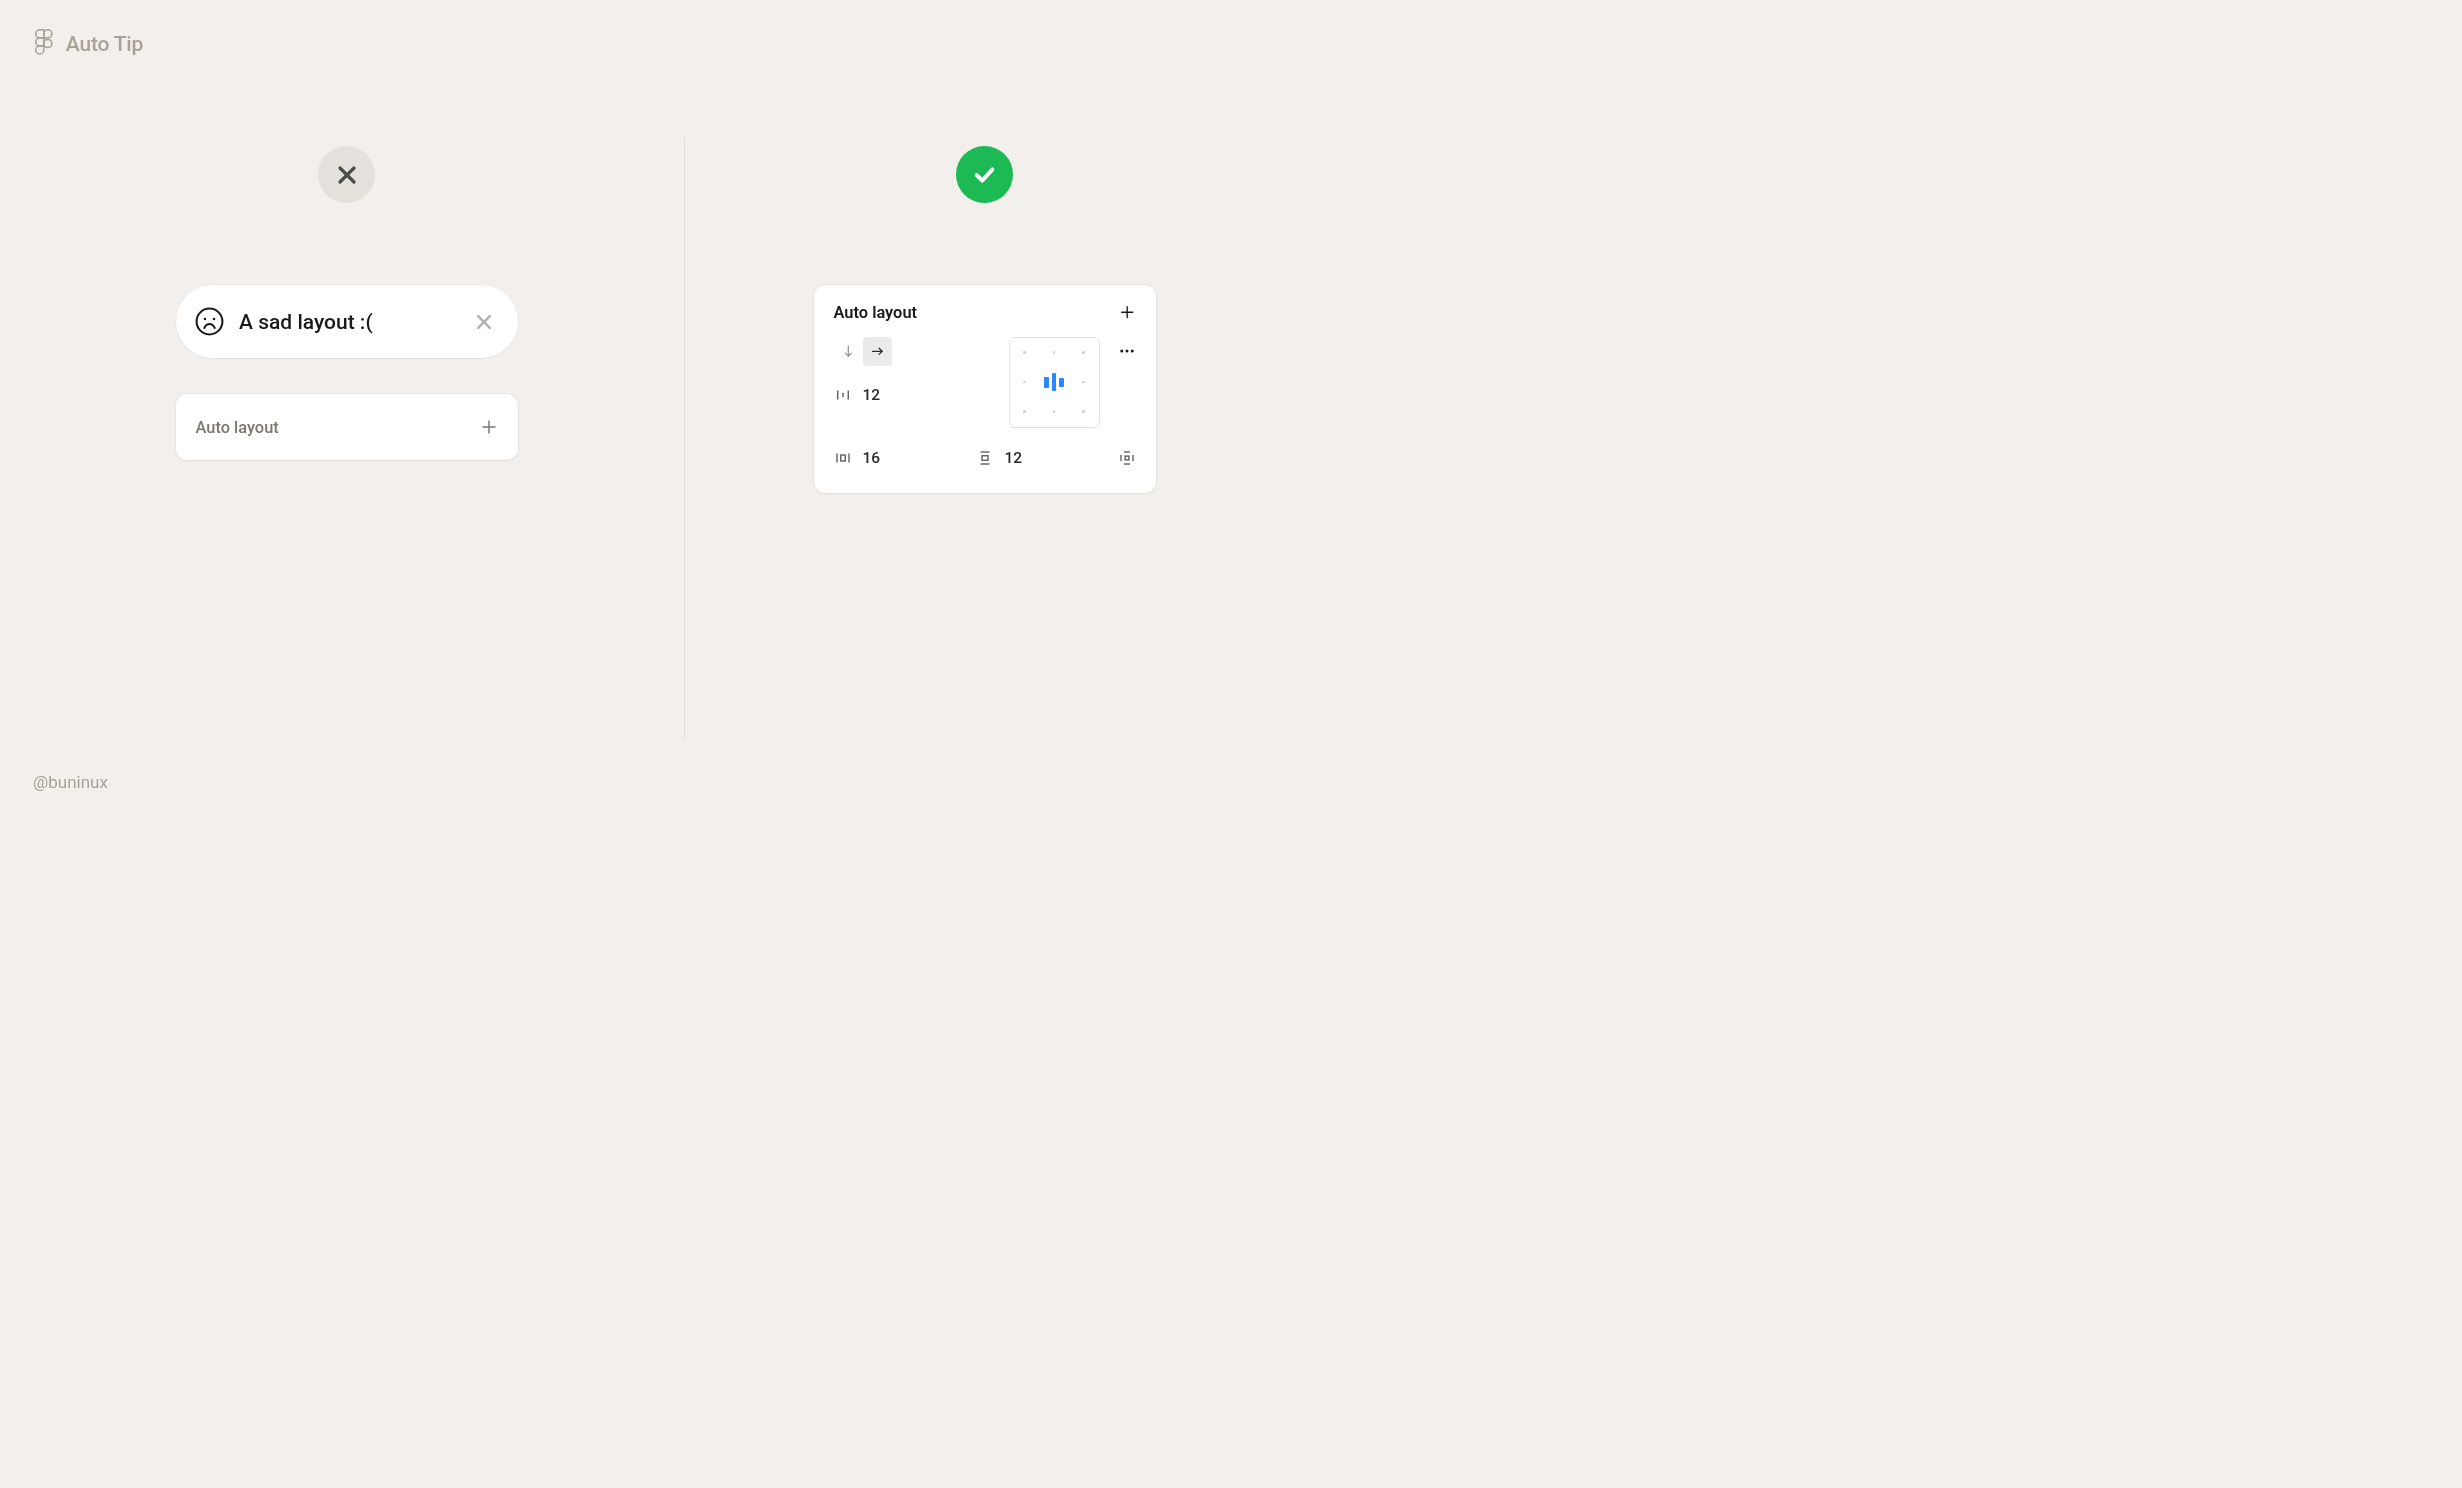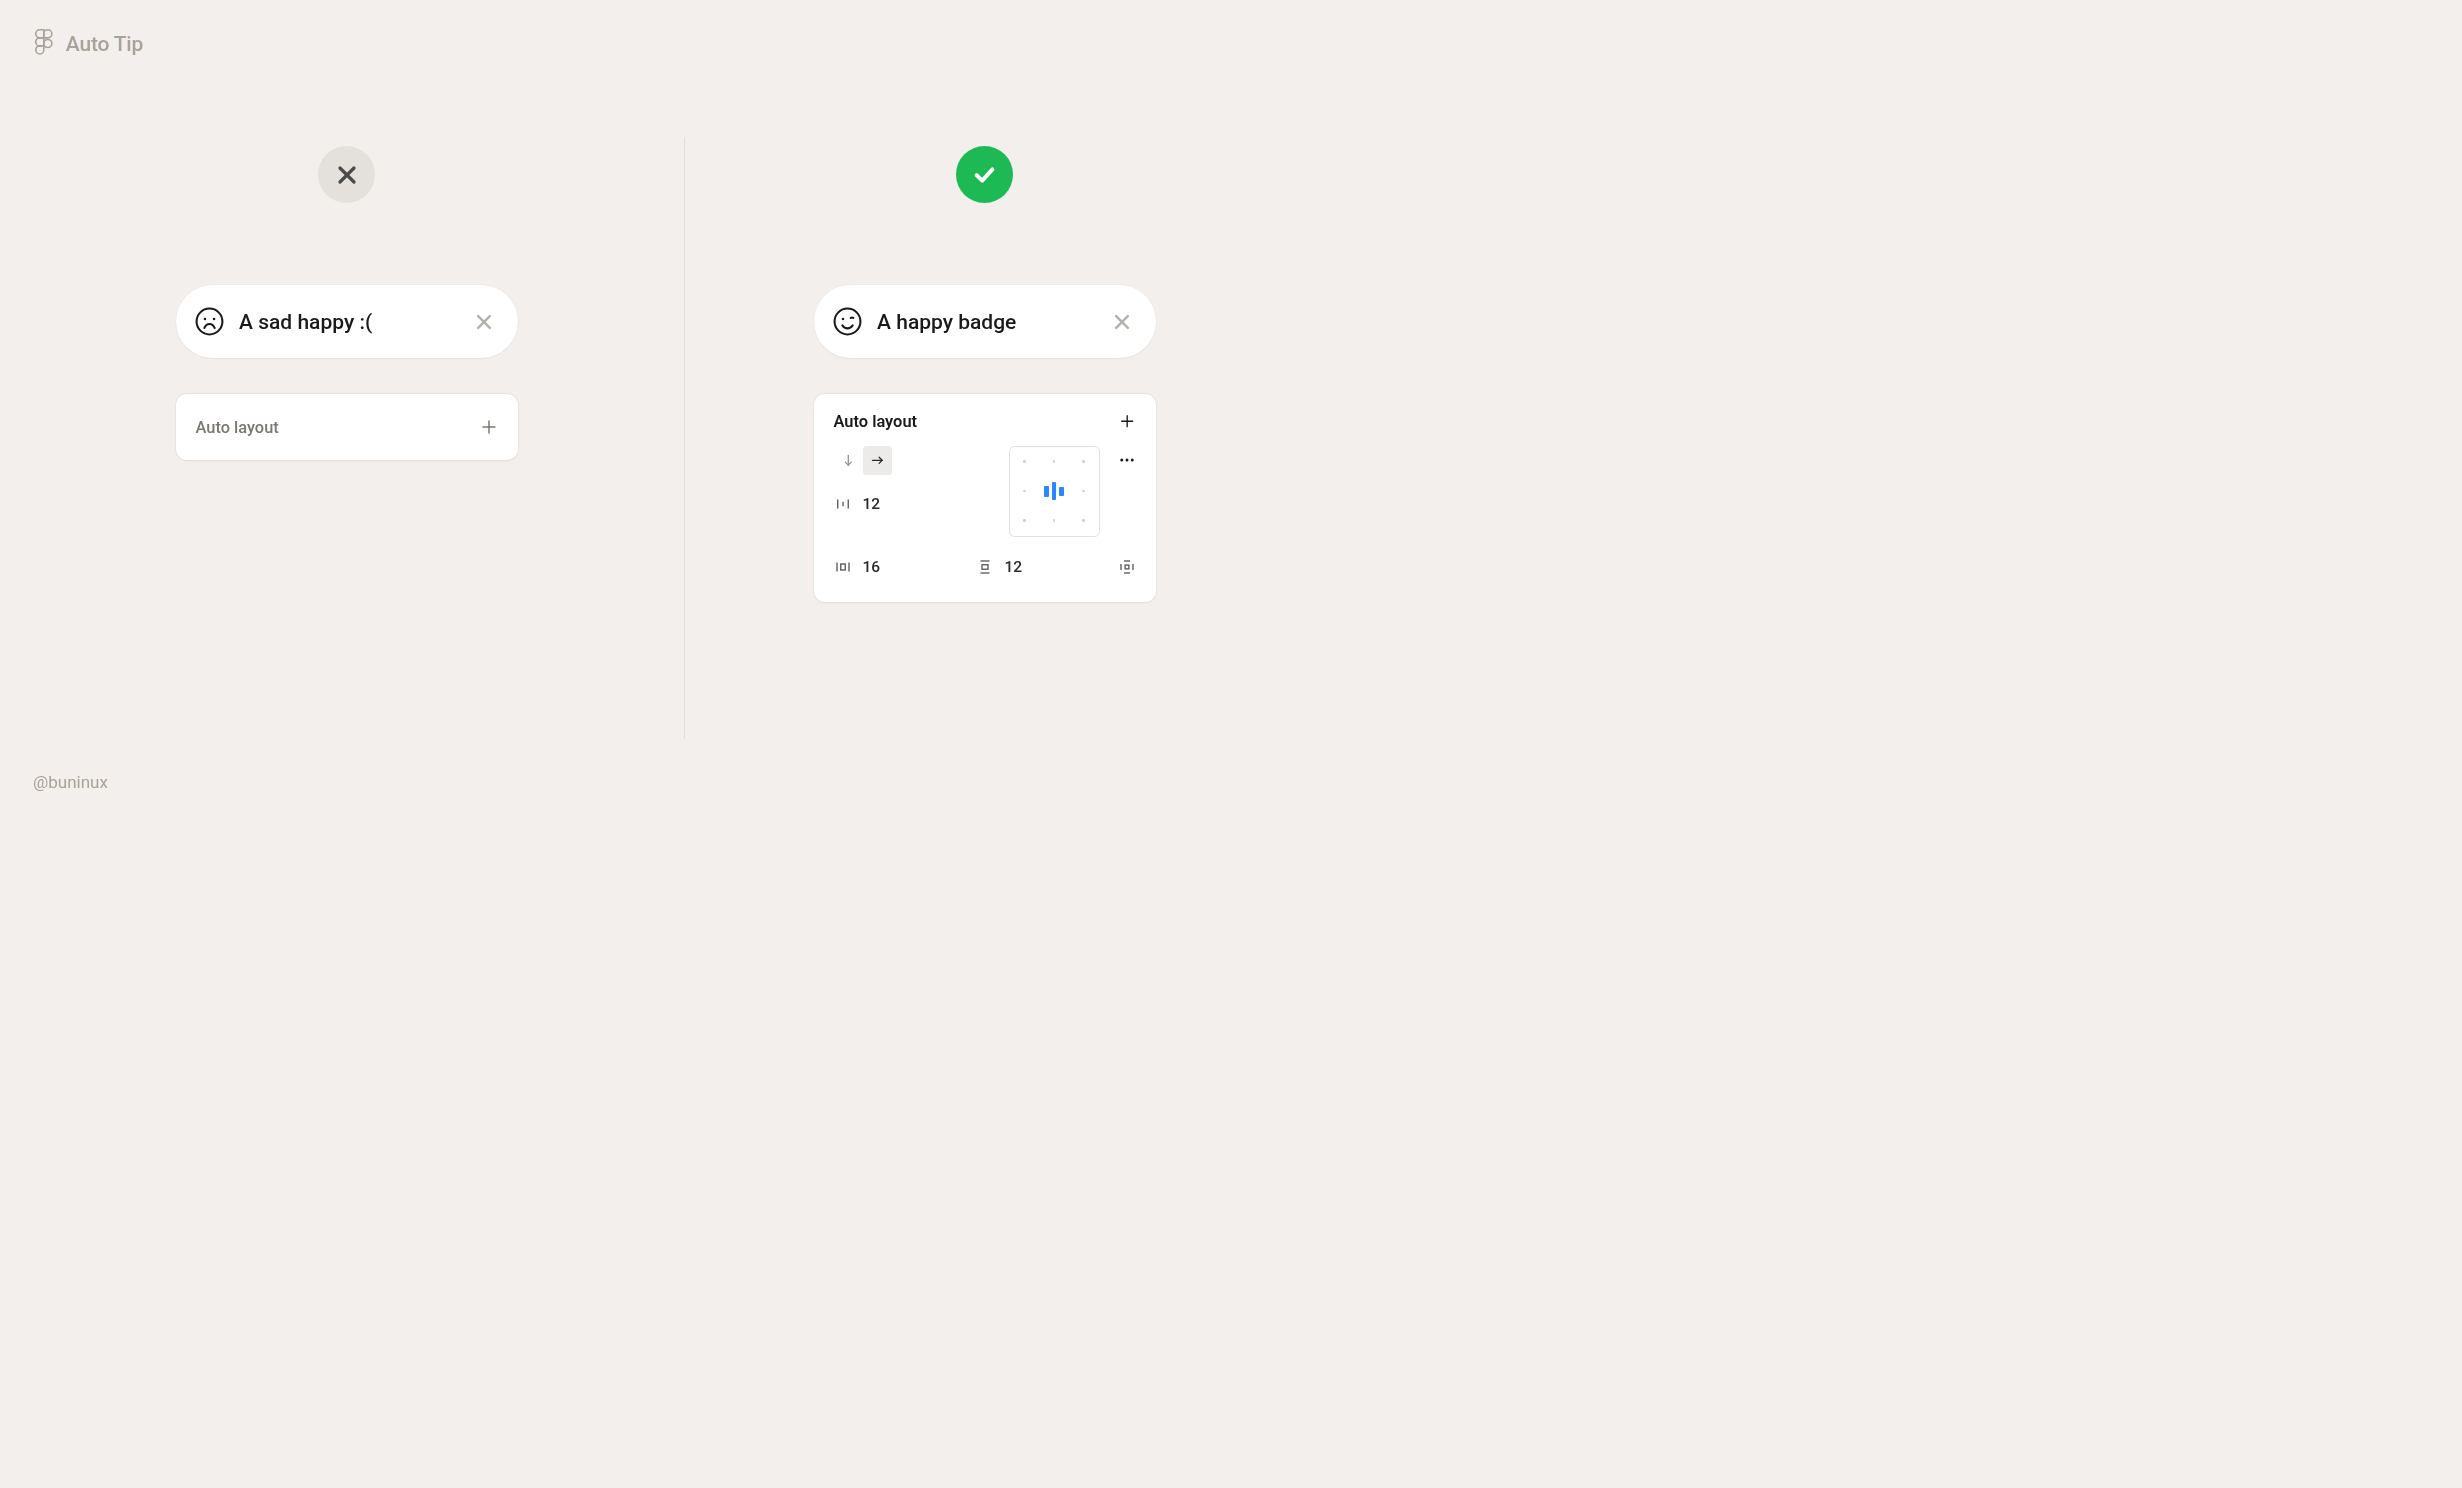--- a/index.html
+++ b/index.html
@@ -203,21 +203,21 @@
 
   <div class="badge">
     <span class="face">
       <svg width="31" height="31" viewBox="0 0 24 24" fill="none" stroke="#1a1a1a" stroke-width="1.6">
         <circle cx="12" cy="12" r="10"></circle>
         <circle cx="8.5" cy="10" r="1" fill="#1a1a1a" stroke="none"></circle>
         <circle cx="15.5" cy="10" r="1" fill="#1a1a1a" stroke="none"></circle>
         <path d="M8 17c1-2 3-3 4-3s3 1 4 3" stroke-linecap="round"></path>
       </svg>
     </span>
-    <span class="label">A sad happy :(</span>
+    <span class="label">A sad layout :(</span>
     <span class="close-x">
       <svg width="20" height="20" viewBox="0 0 24 24" stroke="currentColor" stroke-width="3" stroke-linecap="round">
         <line x1="5" y1="5" x2="19" y2="19"></line>
           <line x1="19" y1="5" x2="5" y2="19"></line>
       </svg>
     </span>
   </div>
 
   <div class="panel simple">
     <span class="panel-title">Auto layout</span>
@@ -232,37 +232,20 @@
 
 <div class="column col-right">
   <div class="status-badge status-good">
     <span>
       <svg width="27" height="27" viewBox="0 0 24 24" stroke="#fff" stroke-width="3.5" stroke-linecap="round" stroke-linejoin="round" fill="none">
         <polyline points="5 12.5 10 17.5 19 7.5"></polyline>
       </svg>
     </span>
   </div>
 
-  <div class="badge">
-    <span class="face">
-      <svg width="31" height="31" viewBox="0 0 24 24" fill="none" stroke="#1a1a1a" stroke-width="1.6">
-        <circle cx="12" cy="12" r="10"></circle>
-        <circle cx="8.5" cy="10" r="1" fill="#1a1a1a" stroke="none"></circle>
-        <path d="M14.5 9.2c.6-.4 1.4-.4 2 0" stroke-linecap="round"></path>
-        <path d="M8 15c1 1.5 2.5 2.3 4 2.3s3-.8 4-2.3" stroke-linecap="round"></path>
-      </svg>
-    </span>
-    <span class="label">A happy badge</span>
-    <span class="close-x">
-      <svg width="20" height="20" viewBox="0 0 24 24" stroke="currentColor" stroke-width="3" stroke-linecap="round">
-        <line x1="5" y1="5" x2="19" y2="19"></line>
-          <line x1="19" y1="5" x2="5" y2="19"></line>
-      </svg>
-    </span>
-  </div>
 
   <div class="panel expanded">
     <div class="panel-head">
       <span class="panel-title">Auto layout</span>
       <span class="plus">
         <svg width="16.4" height="16.4" viewBox="0 0 24 24" stroke="currentColor" stroke-width="2" stroke-linecap="round">
           <line x1="12" y1="4" x2="12" y2="20"></line>
             <line x1="4" y1="12" x2="20" y2="12"></line>
         </svg>
       </span>

